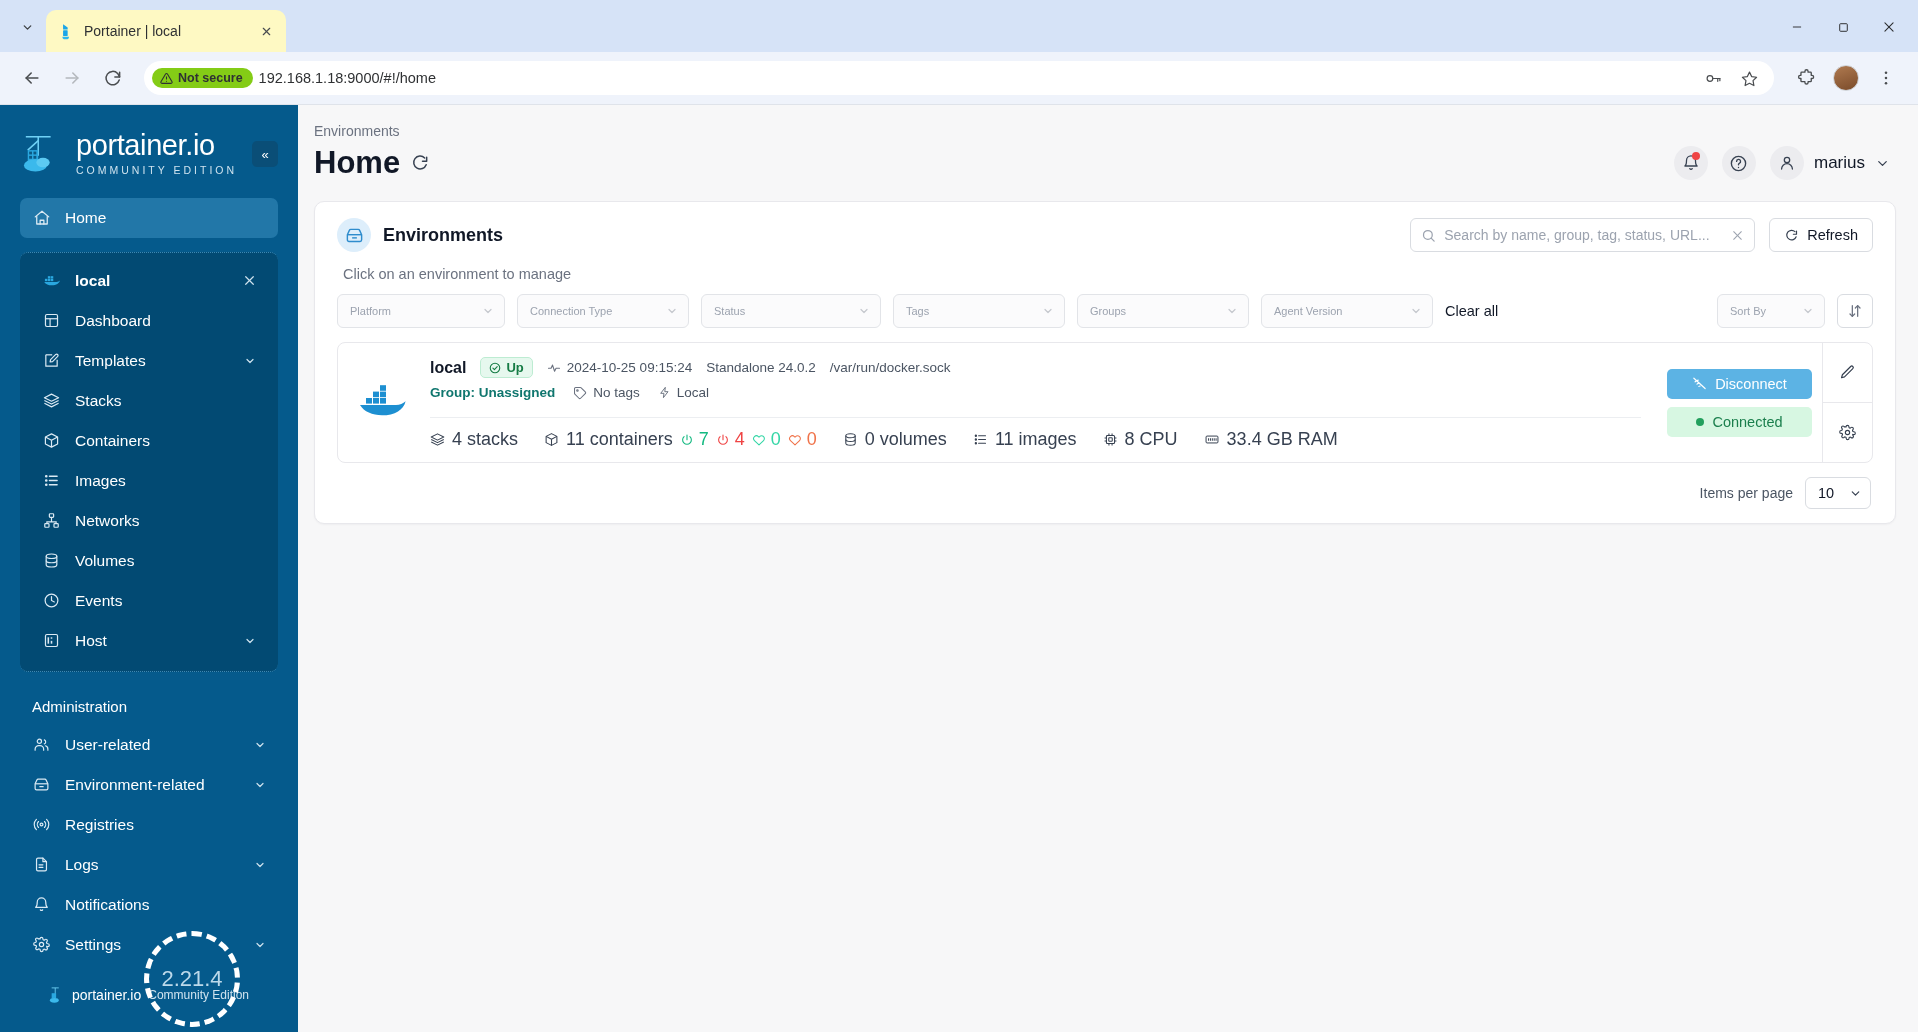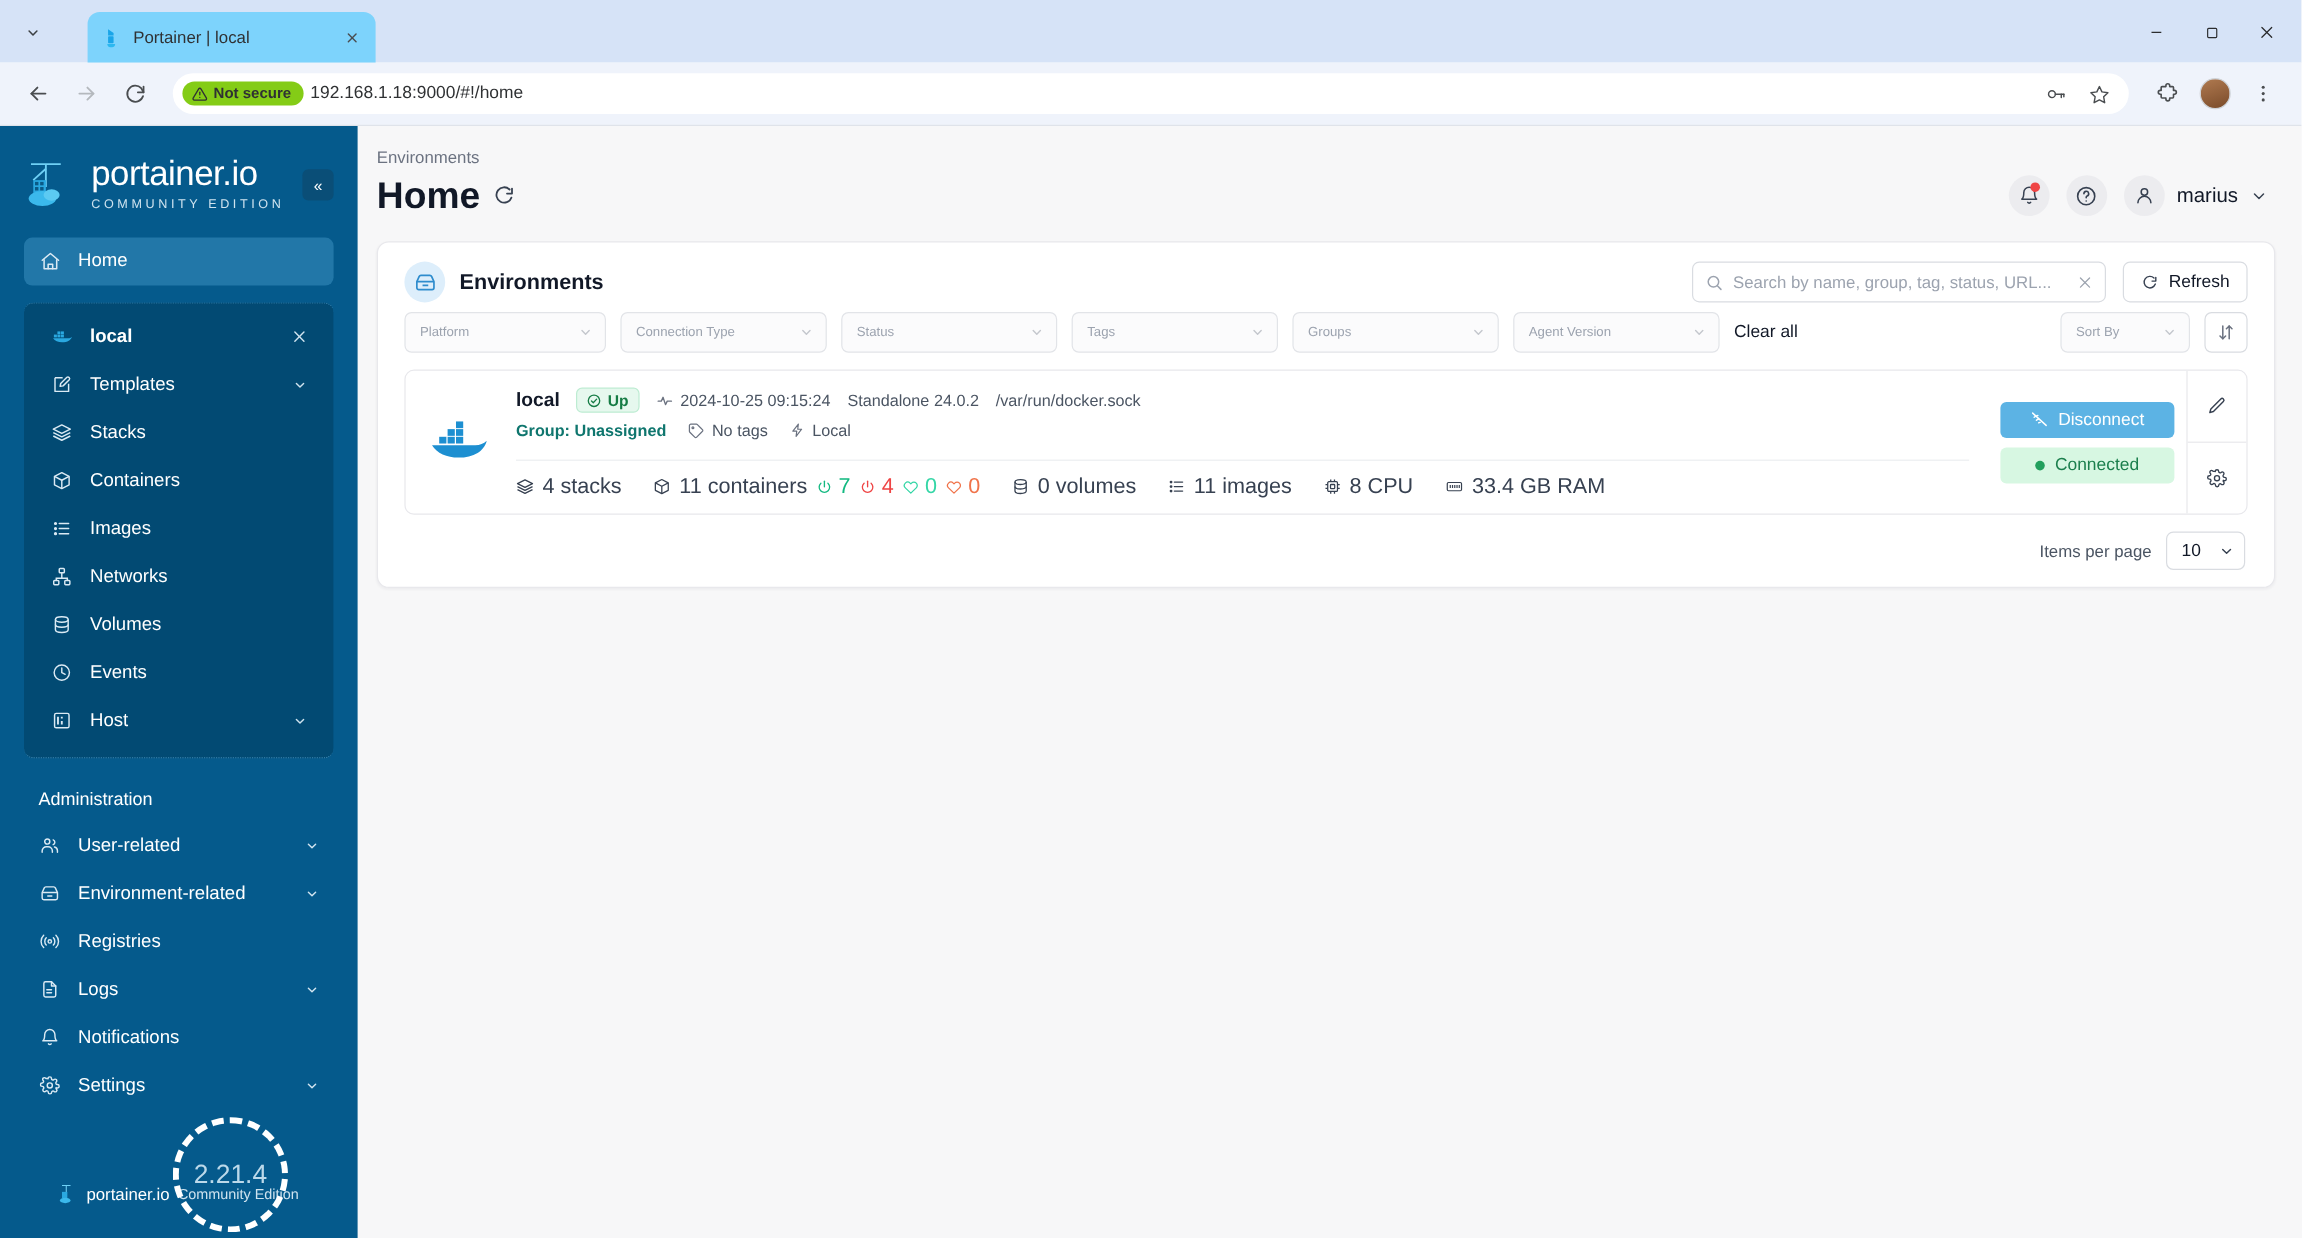--- a/index.html
+++ b/index.html
@@ -15,23 +15,23 @@
   .tabstrip {
     height: 52px; background: #d6e3f7; display: flex; align-items: flex-end;
     padding-left: 4px; position: relative;
   }
   .tabstrip-chevron {
     width: 34px; height: 34px; margin: 0 2px 8px 6px; border-radius: 50%;
     display: flex; align-items: center; justify-content: center;
     color: #3c4043; font-size: 13px;
   }
   .tab {
-    height: 42px; min-width: 240px; max-width: 250px; background: #7dd3fc;
+    height: 42px; min-width: 240px; max-width: 250px; background: #fef9c3;
     border-radius: 10px 10px 0 0; display: flex; align-items: center;
-    padding: 0 10px 0 12px; gap: 8px; position: relative; margin-left: 27px;
+    padding: 0 10px 0 12px; gap: 8px; position: relative;
   }
   .tab-favicon { width: 18px; height: 18px; flex: 0 0 18px; display:flex; align-items:center; justify-content:center;}
   .tab-title {
     font-size: 14px; color: #2f3133; white-space: nowrap; overflow: hidden;
     flex: 1;
     -webkit-mask-image: linear-gradient(to right, #000 78%, transparent 98%);
     mask-image: linear-gradient(to right, #000 78%, transparent 98%);
   }
   .tab-close { width: 20px; height: 20px; display: flex; align-items: center; justify-content: center; color: #4a4d50; font-size: 15px; }
   .win-controls { position: absolute; right: 6px; top: 10px; display: flex; gap: 0; }
@@ -383,20 +383,30 @@
           </span>
           <span class="sb-env-head">local</span>
           <span class="sb-env-close">
             <svg width="13" height="13" viewBox="0 0 24 24" fill="none" stroke="currentColor" stroke-width="2.2" stroke-linecap="round">
                 <line x1="5" y1="5" x2="19" y2="19"></line>
                 <line x1="19" y1="5" x2="5" y2="19"></line>
               </svg>
           </span>
         </div>
 
+        <div class="sb-item">
+          <span class="sb-ico">
+            <svg width="17" height="17" viewBox="0 0 24 24" fill="none" stroke="currentColor" stroke-width="1.7">
+                <rect x="3.5" y="3.5" width="17" height="17" rx="2"></rect>
+                <line x1="3.5" y1="9.5" x2="20.5" y2="9.5"></line>
+                <line x1="10" y1="9.5" x2="10" y2="20.5"></line>
+              </svg>
+          </span>
+          <span>Dashboard</span>
+        </div>
 
         <div class="sb-item">
           <span class="sb-ico">
             <svg width="17" height="17" viewBox="0 0 24 24" fill="none" stroke="currentColor" stroke-width="1.7" stroke-linejoin="round">
                 <path d="M4 4h9"></path>
                 <path d="M4 4v16h16v-9"></path>
                 <path d="M13.5 13.5 20.8 6.2a2 2 0 0 0-2.8-2.8L10.7 10.7 10 14z"></path>
               </svg>
           </span>
           <span>Templates</span>
@@ -679,20 +689,21 @@
                 <svg width="15" height="15" viewBox="0 0 24 24" fill="none" stroke="currentColor" stroke-width="1.9" stroke-linecap="round" stroke-linejoin="round">
                     <polyline points="20 5 20 10 15 10"></polyline>
                     <path d="M19.4 14a7.7 7.7 0 1 1-1.8-8.1"></path>
                   </svg>
               </span>
               <span>Refresh</span>
             </div>
           </div>
         </div>
 
+        <div class="hint">Click on an environment to manage</div>
 
         <div class="filters">
           <div class="select w-platform">
             <span>Platform</span>
             <span class="cv">
               <svg width="12" height="12" viewBox="0 0 24 24" fill="none" stroke="currentColor" stroke-width="2.4" stroke-linecap="round" stroke-linejoin="round">
                   <polyline points="6 9 12 15 18 9"></polyline>
                 </svg>
             </span>
           </div>

